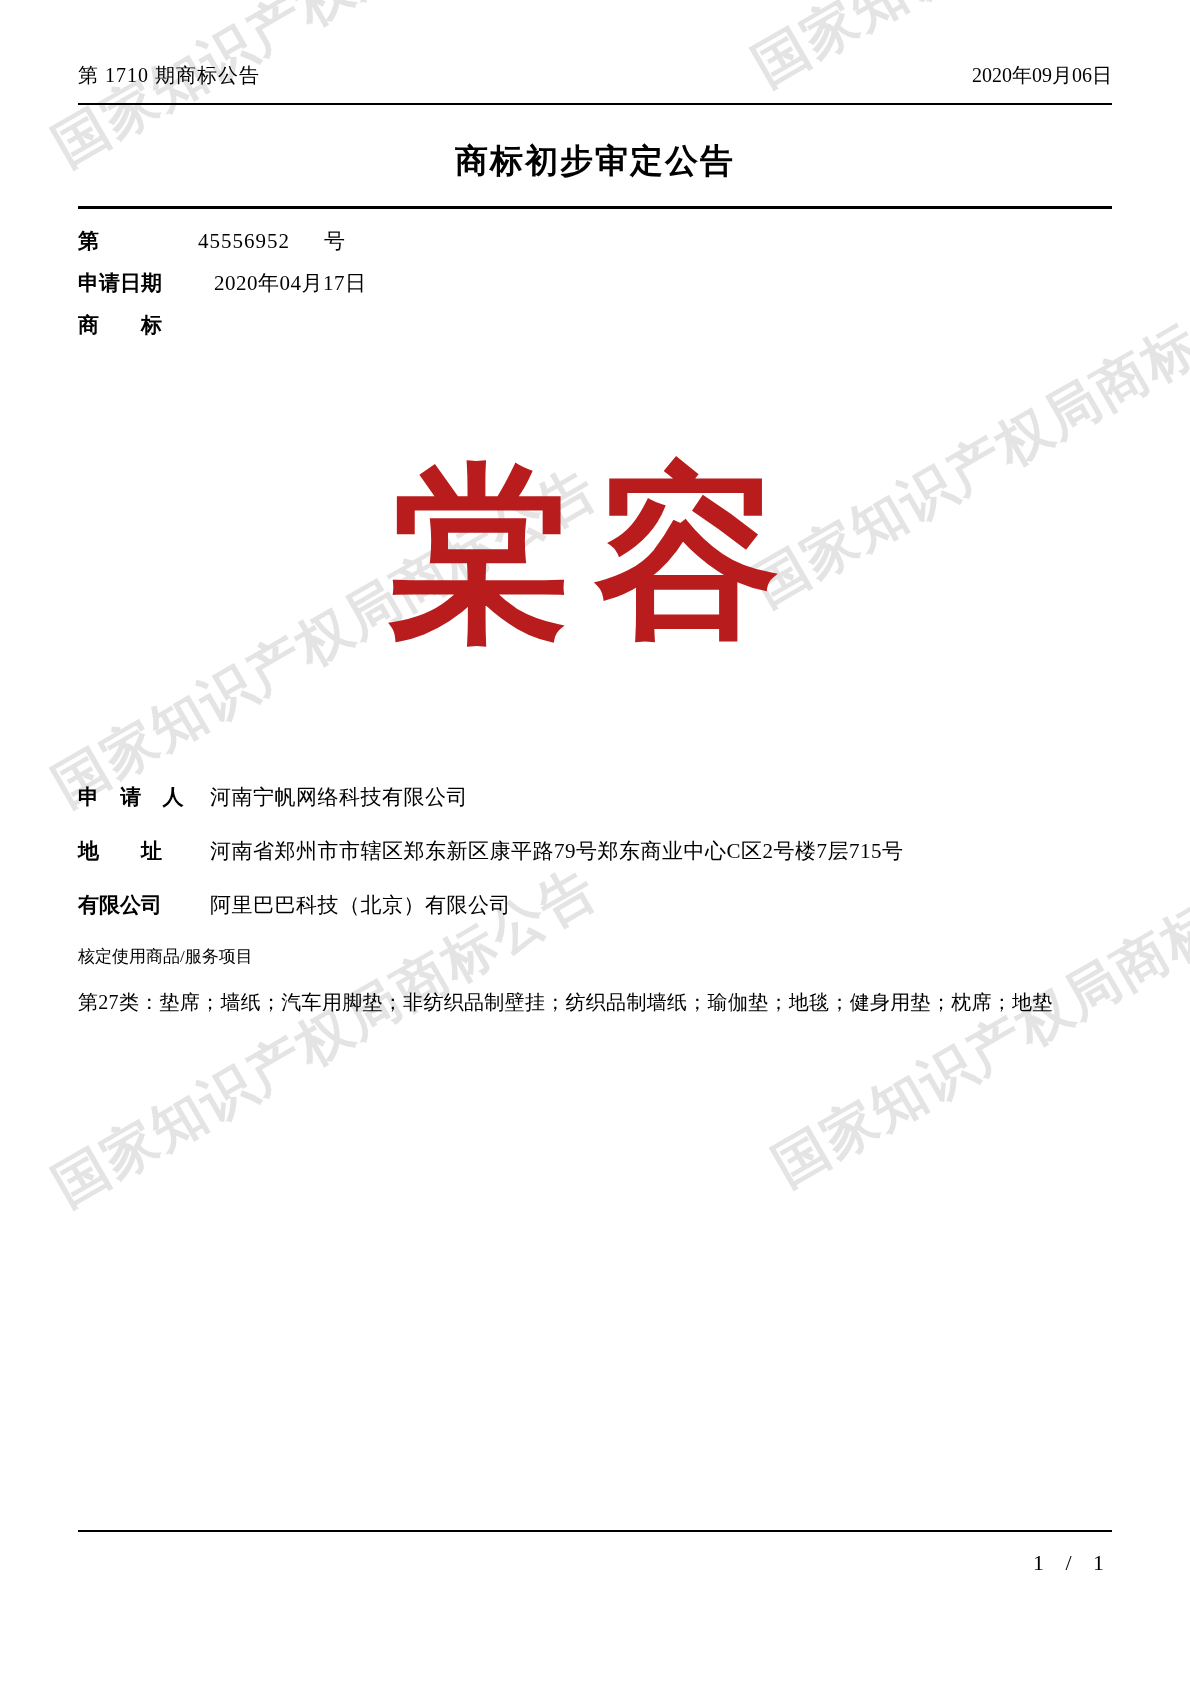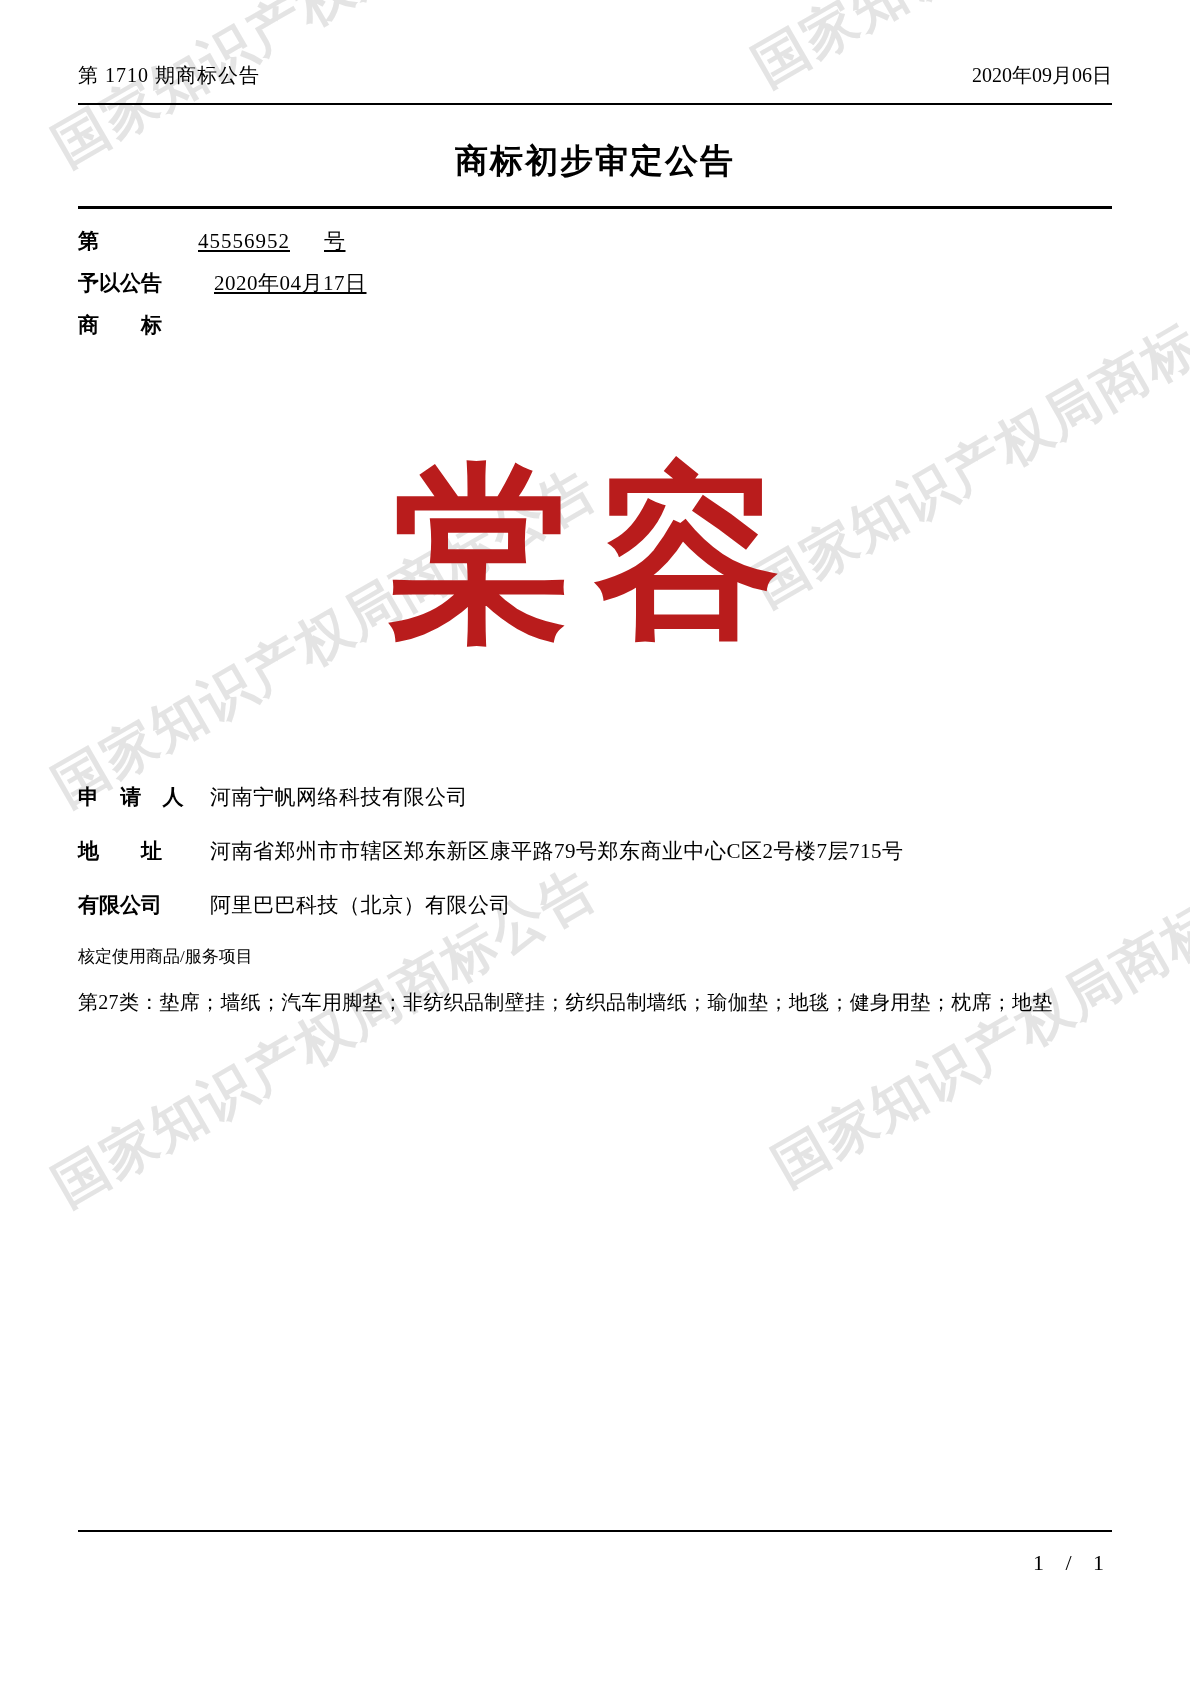--- a/index.html
+++ b/index.html
@@ -97,21 +97,20 @@
   }
   .field-label {
     font-weight: 700;
     width: 120px;
     flex: 0 0 120px;
     letter-spacing: 0px;
   }
   .field-value {
     font-weight: 400;
     letter-spacing: 0.5px;
-    text-decoration: underline;
   }
   .field-value.reg-no {
     letter-spacing: 1px;
   }
 
   .mark-area {
     height: 400px;
     display: flex;
     align-items: center;
     justify-content: center;
@@ -204,21 +203,21 @@
 
     <hr class="rule-thick">
 
     <div class="field-block">
       <div class="field-row">
         <span class="field-label">第</span>
         <span class="field-value reg-no">45556952</span>
         <span class="field-value" style="margin-left:34px;">号</span>
       </div>
       <div class="field-row">
-        <span class="field-label">予以公告</span>
+        <span class="field-label">申请日期</span>
         <span class="field-value" style="margin-left:16px;">2020年04月17日</span>
       </div>
       <div class="field-row">
         <span class="field-label">商　　标</span>
       </div>
     </div>
 
     <div class="mark-area">
       <div class="mark-text">棠容</div>
     </div>

